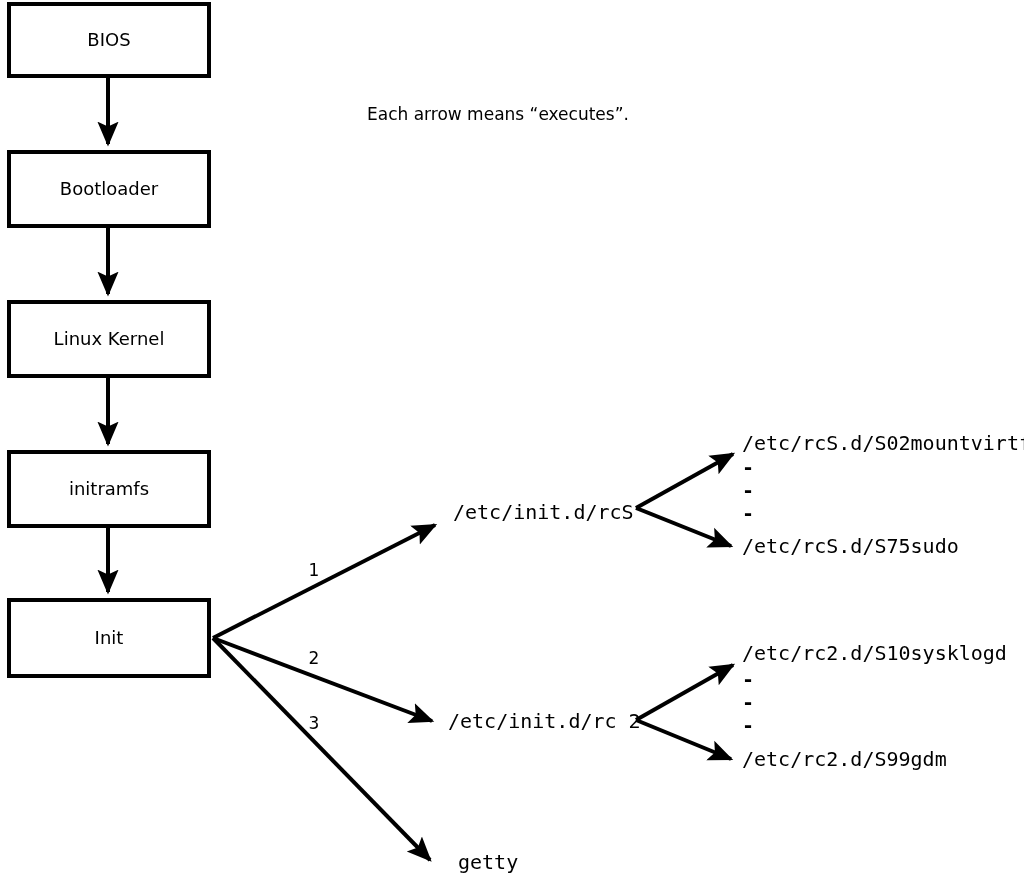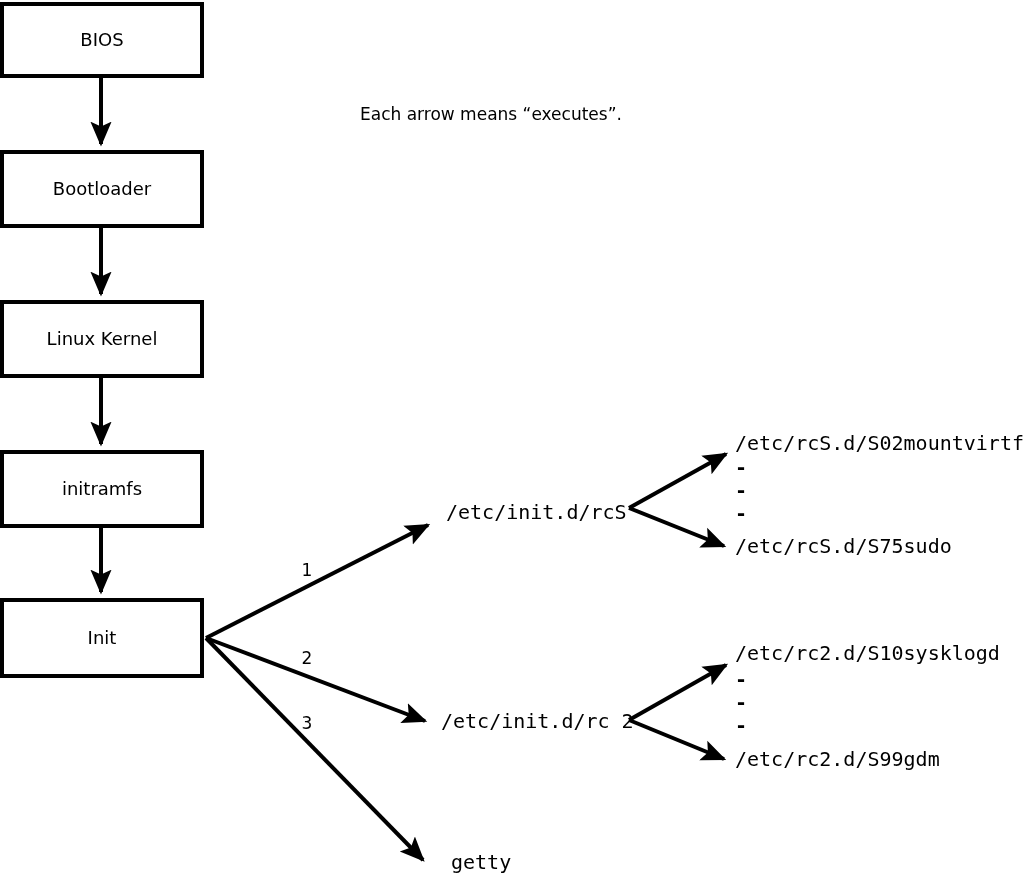--- a/index.html
+++ b/index.html
@@ -10,20 +10,21 @@
   body {
     width: 1024px;
     height: 875px;
     font-family: "DejaVu Sans", sans-serif;
     overflow: hidden;
   }
   #diagram-root {
     position: relative;
     width: 878px;
     height: 875px;
+    padding-left: 7px;
   }
   svg.boot-diagram {
     display: block;
     width: 1024px;
     height: 875px;
   }
   .box-rect {
     fill: #ffffff;
     stroke: #000000;
     stroke-width: 4;

